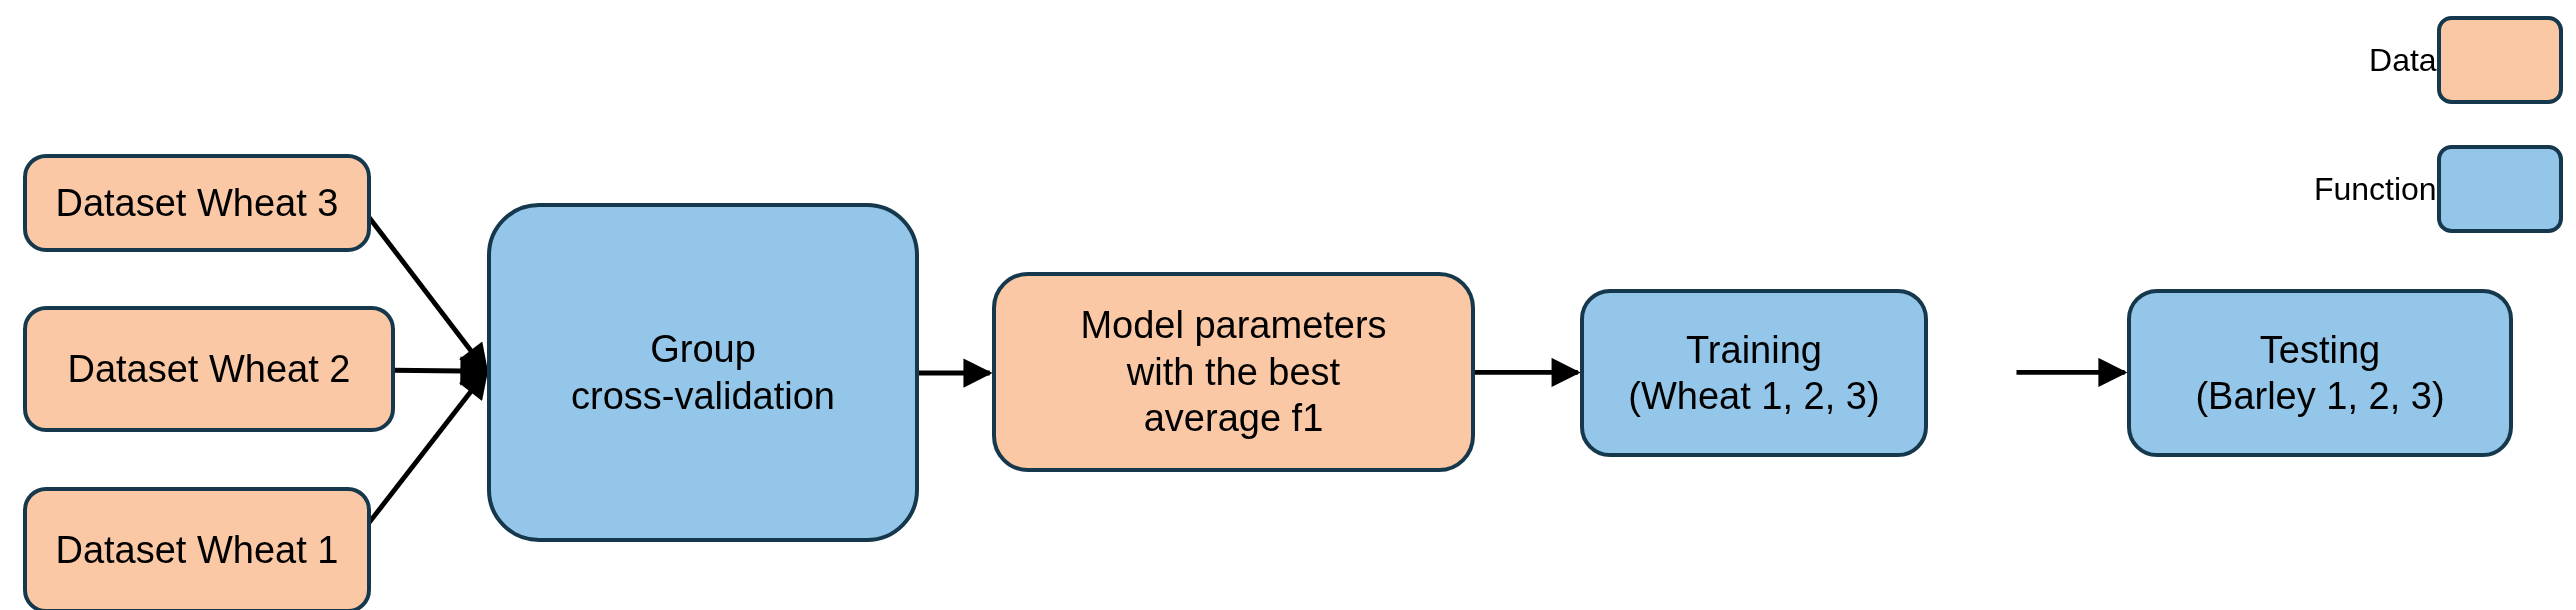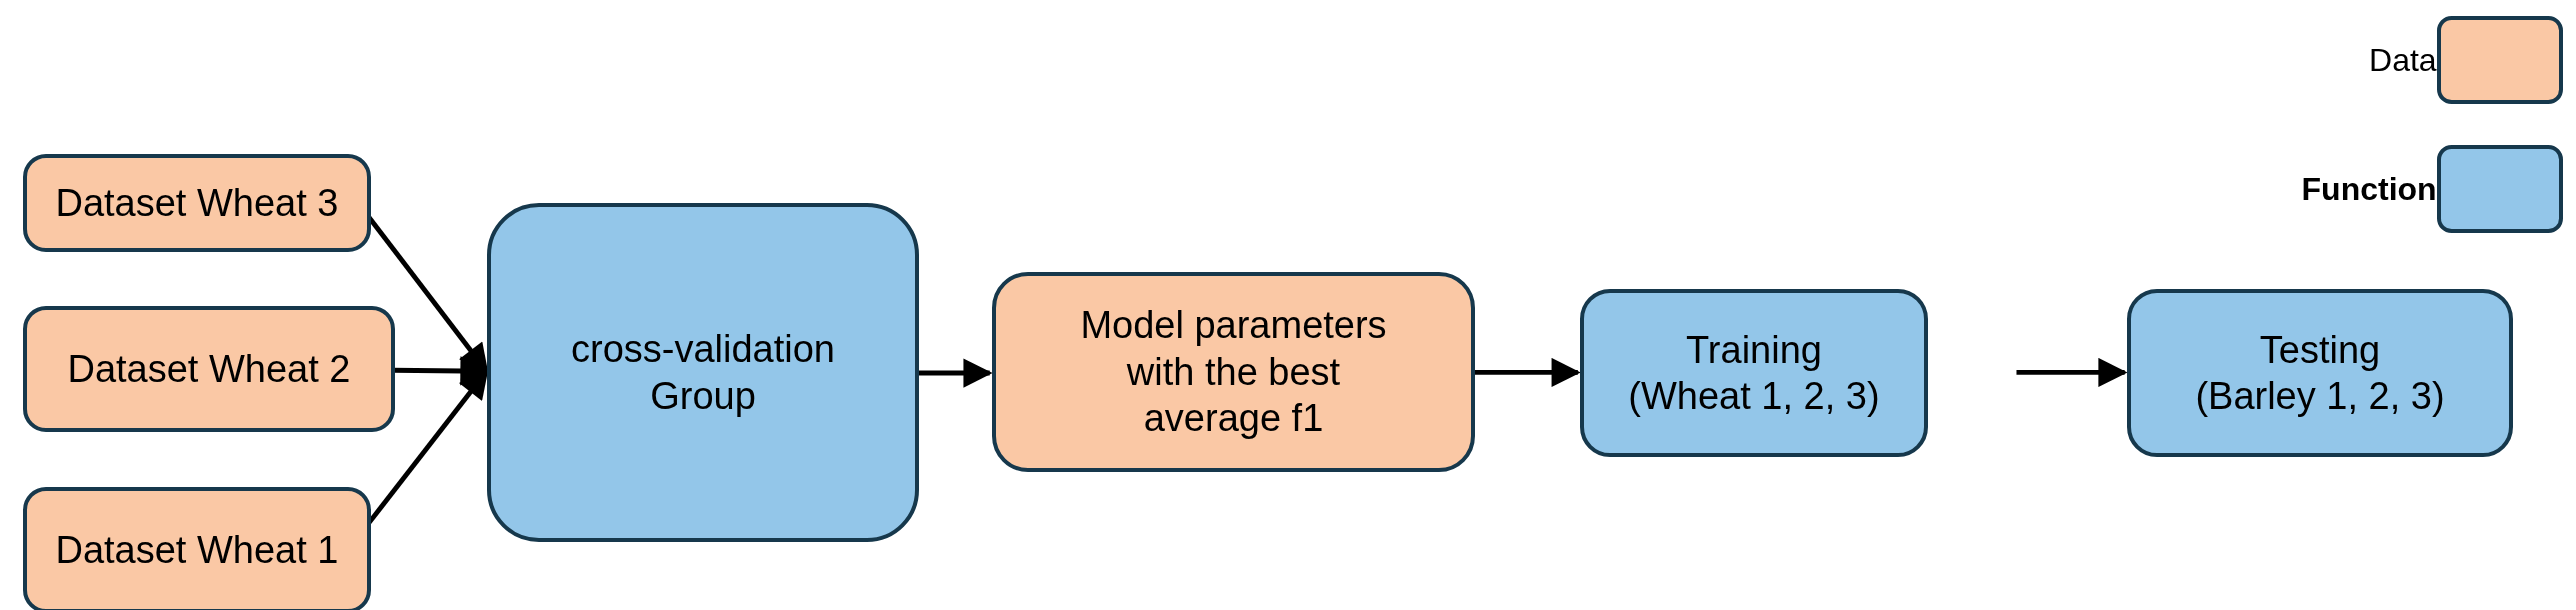--- a/index.html
+++ b/index.html
@@ -71,21 +71,21 @@
   
   #node-ds3 { left: 23px;   top: 154px; width: 348px; height: 98px; border-radius: 23px; }
   #node-ds2 { left: 23px;   top: 306px; width: 372px; height: 126px; border-radius: 23px; }
   #node-ds1 { left: 23px;   top: 459px; width: 348px; height: 126px; border-radius: 23px; margin-top: 28px; }
   #node-cv  { left: 487px;  top: 203px; width: 432px; height: 339px; border-radius: 52px; }
   #node-mp  { left: 992px; top: 272px; width: 483px; height: 200px; border-radius: 36px; }
   #node-tr  { left: 1580px; top: 289px; width: 348px; height: 168px; border-radius: 30px; }
   #node-te  { left: 2127px; top: 289px; width: 386px; height: 168px; border-radius: 30px; }
 
   #legend-data     { top: 16px; }
-  #legend-function { top: 145px; font-weight: bold; }
+  #legend-function { top: 145px; }
 </style>
 </head>
 <body>
 
 <div class="canvas">
 
   <svg class="edges" viewBox="0 0 4238 1004" xmlns="http://www.w3.org/2000/svg">
     <defs>
       <marker id="arrowhead" viewBox="0 0 10 10" refX="9" refY="5" markerWidth="7" markerHeight="6" orient="auto-start-reverse">
         <path d="M 0 0 L 10 5 L 0 10 z"></path>
@@ -106,22 +106,22 @@
   <div class="node data" id="node-ds2">
     <span class="lbl">Dataset Wheat 2</span>
   </div>
 
   <div class="node data" id="node-ds1">
     <span class="lbl">Dataset Wheat 1</span>
   </div>
 
   <div class="node function" id="node-cv">
     <span class="lbl">
+      <span class="ln">Group</span>
       <span class="ln">cross-validation</span>
-      <span class="ln">Group</span>
     </span>
   </div>
 
   <div class="node data" id="node-mp">
     <span class="lbl">
       <span class="ln">Model parameters</span>
       <span class="ln">with the best</span>
       <span class="ln">average f1</span>
     </span>
   </div>

